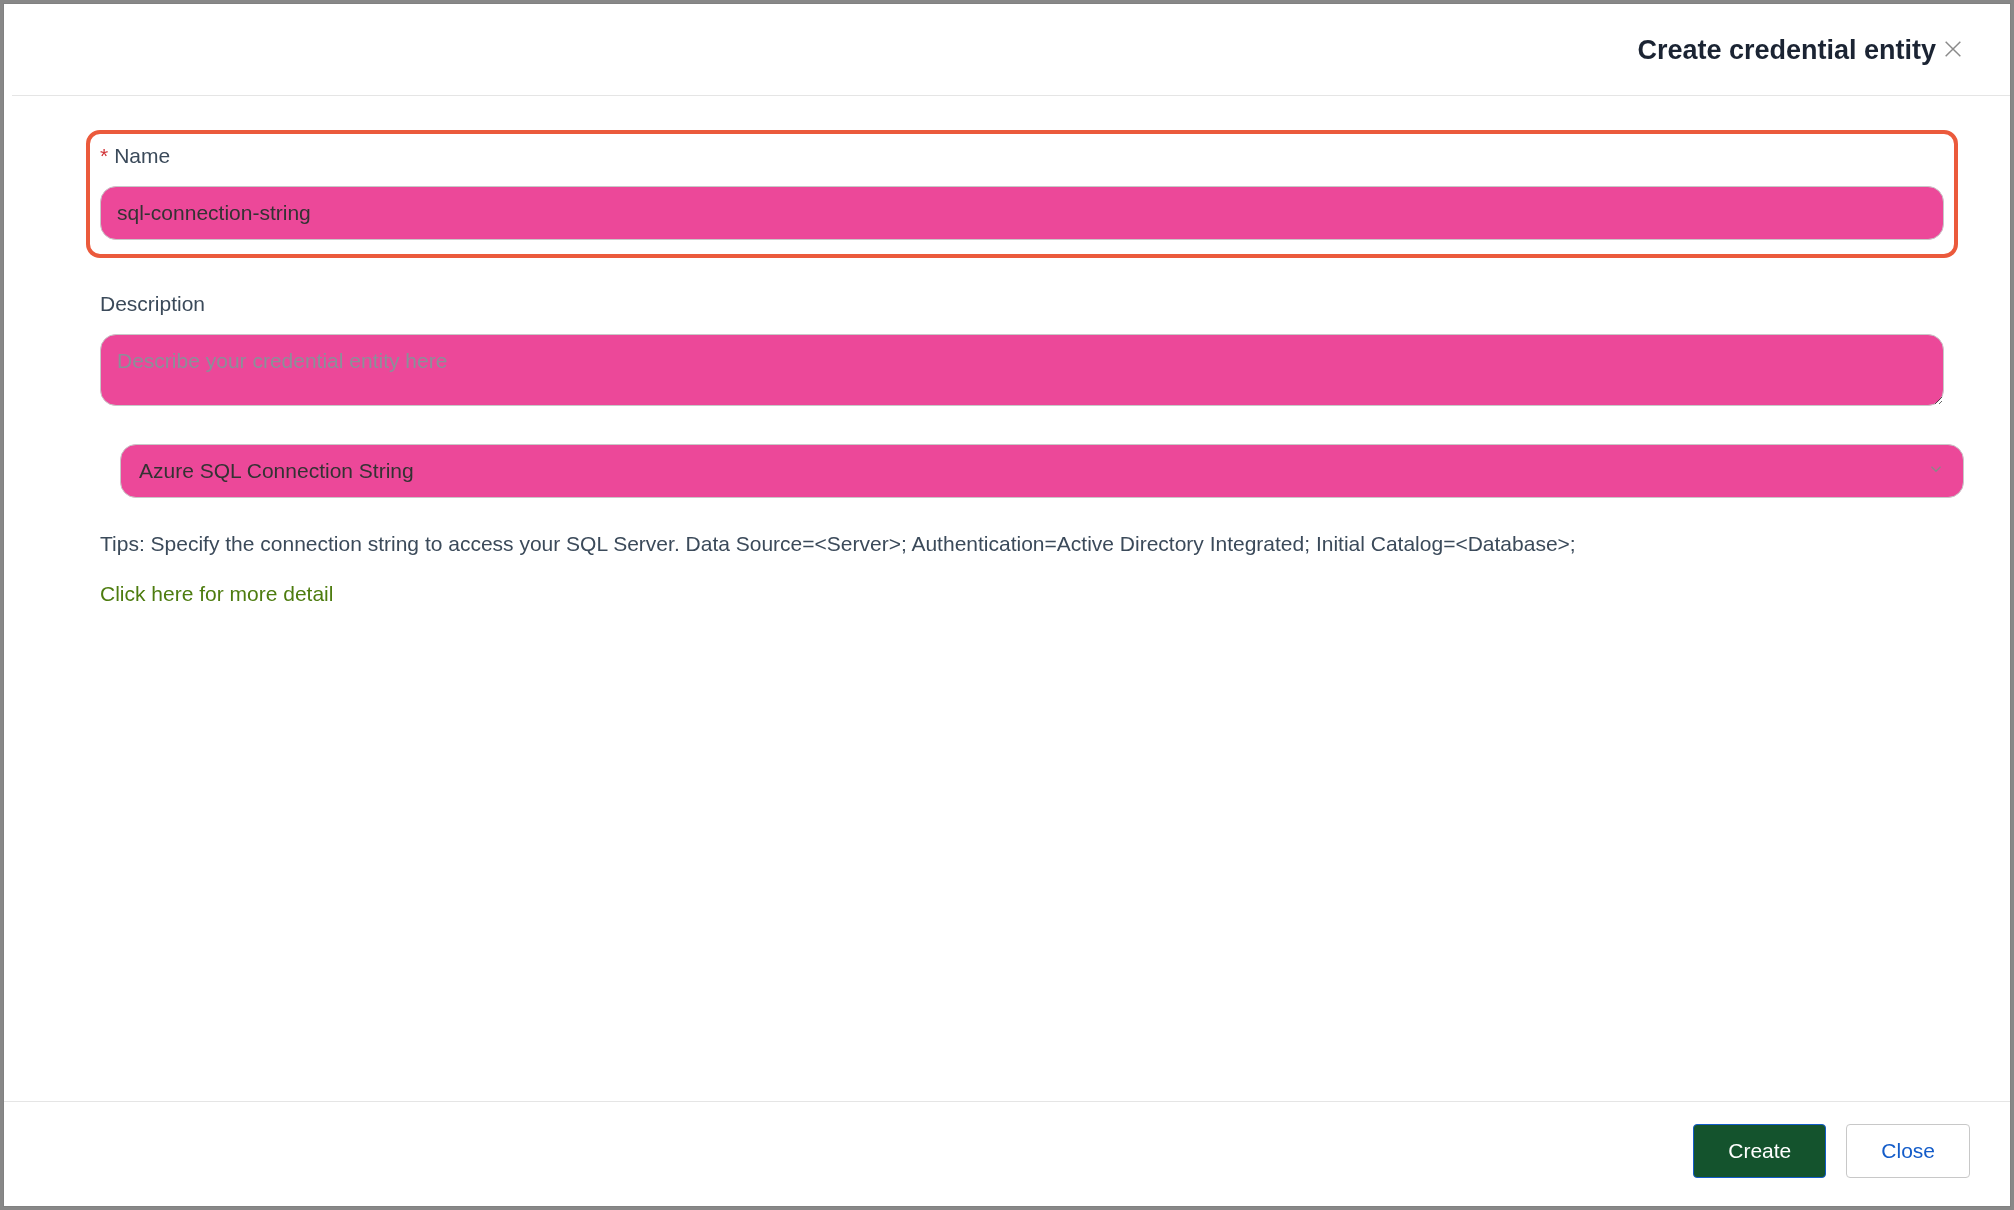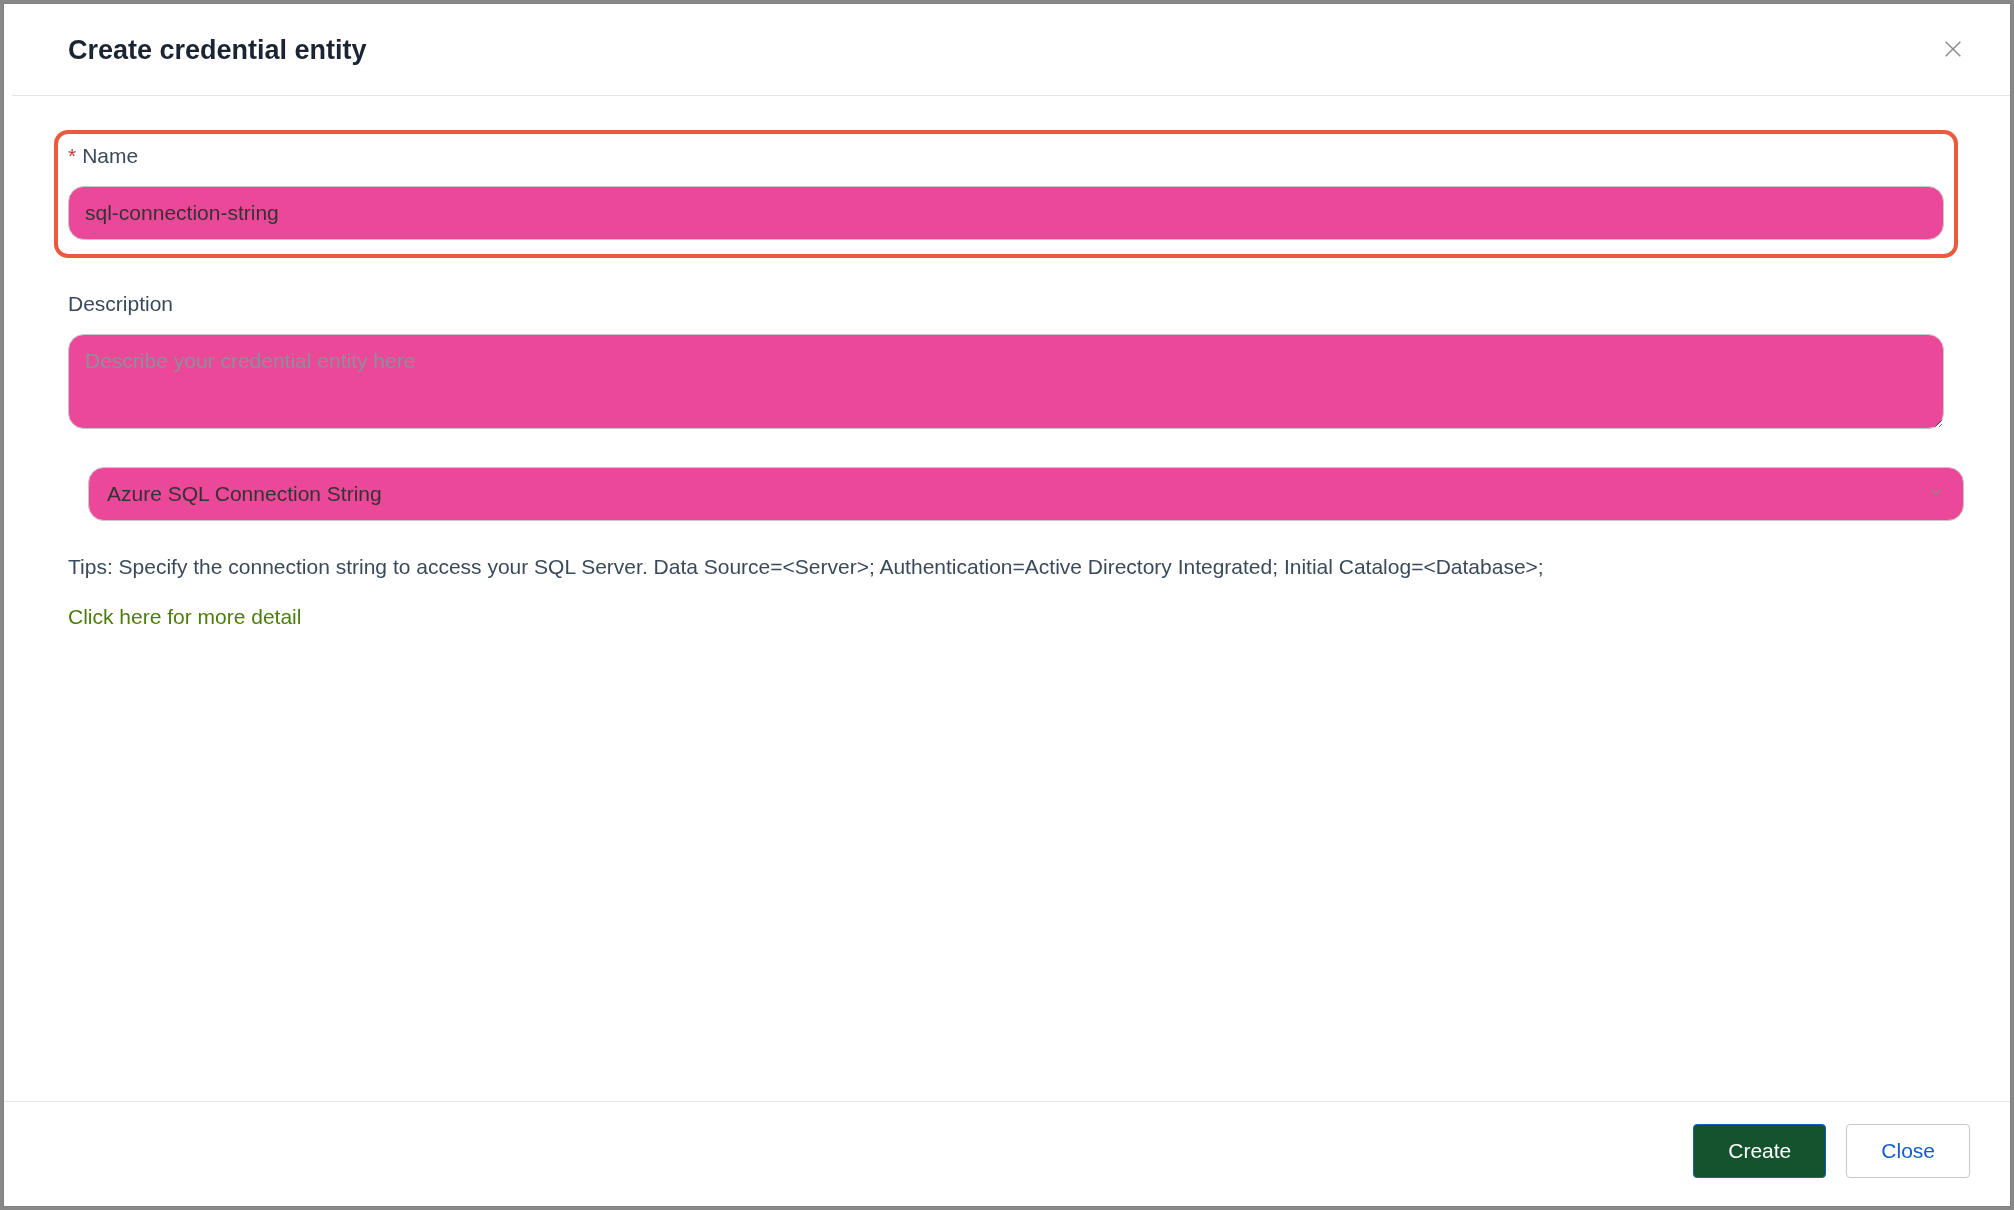--- a/index.html
+++ b/index.html
@@ -14,41 +14,41 @@
       position: absolute;
       top: 4px; left: 4px; right: 4px; bottom: 4px;
       background: #fff;
       display: flex;
       flex-direction: column;
       box-shadow: 0 0 0 1px rgba(0,0,0,.05);
     }
     .modal-header {
       display: flex;
       align-items: center;
-      justify-content: space-between;
+      justify-content: flex-end;
       padding: 28px 40px 26px 56px;
       border-bottom: 1px solid #e5e5e5;
       margin-left: 8px;
     }
     .modal-title {
       font-size: 27px;
       font-weight: 600;
       color: #1b2433;
     }
     .close-btn {
       background: none;
       border: none;
       cursor: pointer;
       padding: 6px;
       color: #8a8a8a;
     }
     .close-btn svg { width: 22px; height: 22px; }
     .modal-body {
       flex: 1;
-      padding: 34px 66px 20px 64px;
+      padding: 34px 66px 20px 96px;
       overflow-y: auto;
     }
     .form-group { margin-bottom: 34px; }
     .form-label {
       display: block;
       font-size: 21px;
       color: #3b4a5a;
       margin-bottom: 18px;
     }
     .req { color: #d13438; margin-right: 6px; }
@@ -56,21 +56,21 @@
       width: 100%;
       border: 1px solid #c8c8c8;
       border-radius: 16px;
       font-size: 21px;
       font-family: inherit;
       color: #333;
       padding: 14px 16px;
       background: #ec4899;
     }
     .form-input::placeholder, .form-textarea::placeholder { color: #8a9099; }
-    .form-textarea { resize: both; height: 95px; }
+    .form-textarea { resize: both; height: 72px; }
     .form-select {
       display: flex;
       align-items: center;
       justify-content: space-between;
       cursor: pointer;
       padding: 14px 18px;
       margin-left: 20px;
     }
     .form-select .chev { color: #888; }
     .form-select .chev svg { width: 18px; height: 18px; }

